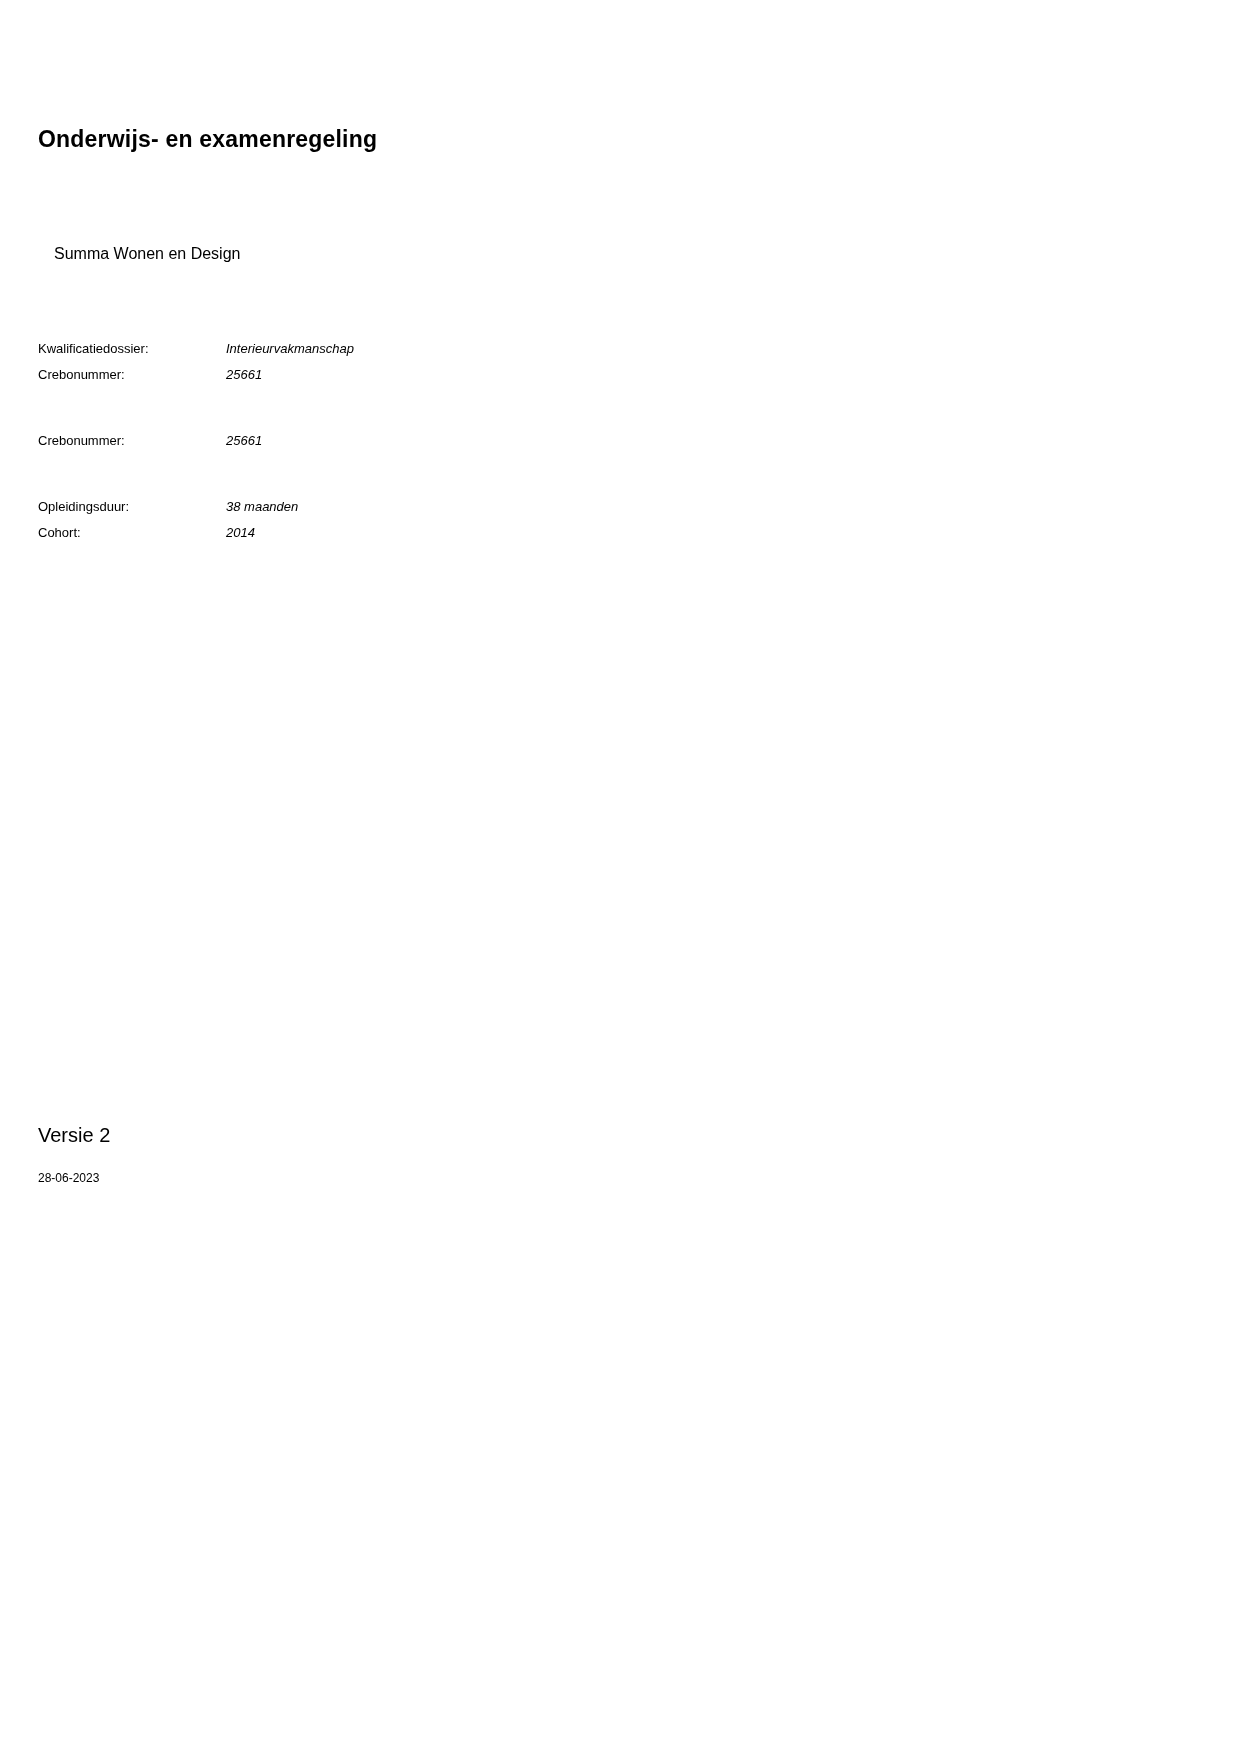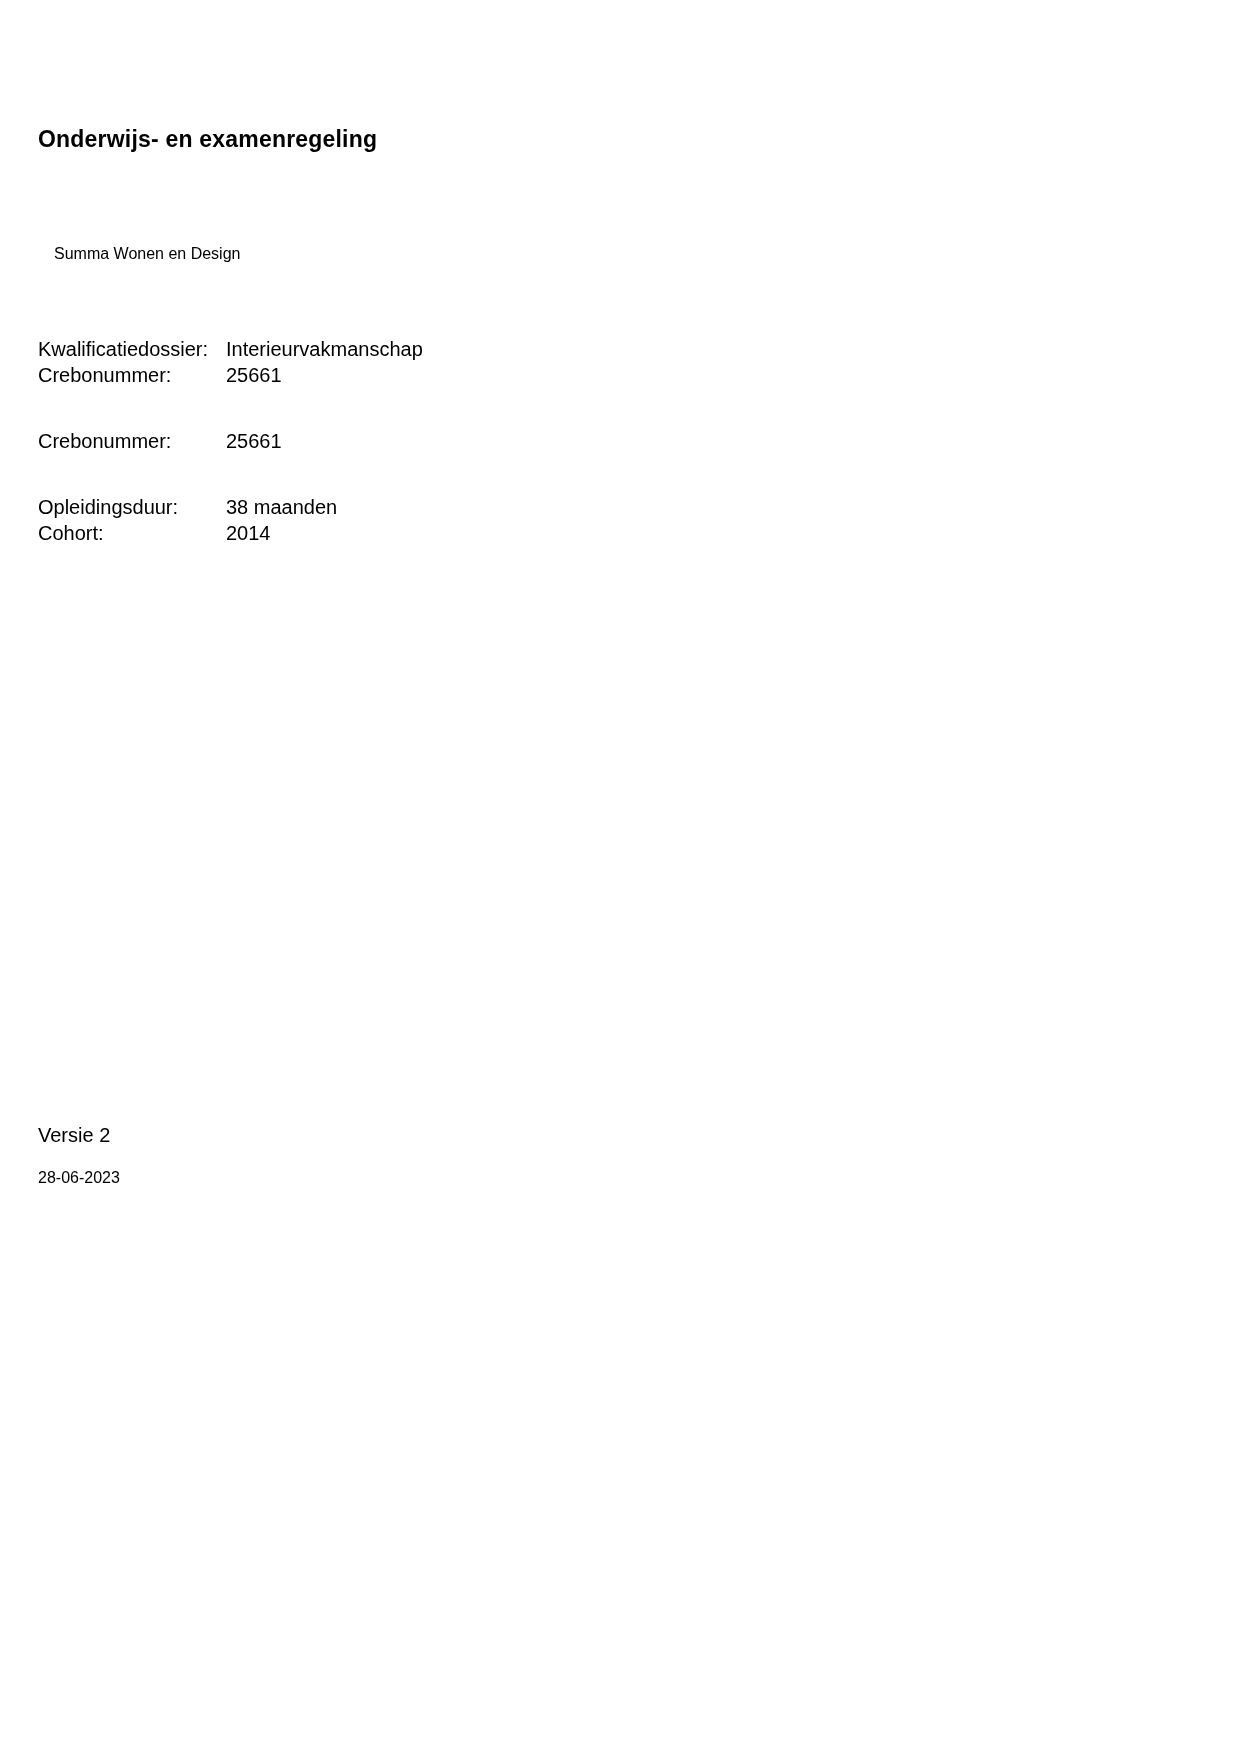--- a/index.html
+++ b/index.html
@@ -39,44 +39,45 @@
     position: absolute;
     left: 38px;
     top: 336px;
     width: 760px;
   }
   .info-group {
     margin: 0 0 40px 0;
   }
   .info-row {
     display: flex;
-    font-size: 20px;
+    font-size: 13px;
     line-height: 26px;
   }
   .info-label {
     flex: 0 0 188px;
     width: 188px;
   }
   .info-value {
     flex: 1 1 auto;
+    font-style: italic;
   }
   .version {
     position: absolute;
     left: 38px;
     top: 1122px;
     margin: 0;
     font-size: 20px;
     line-height: 26px;
   }
   .date {
     position: absolute;
     left: 38px;
     top: 1165px;
     margin: 0;
-    font-size: 16px;
+    font-size: 12px;
     line-height: 26px;
   }
 </style>
 </head>
 <body>
 
 <div class="page">
 
   <h1 class="title">Onderwijs- en examenregeling</h1>
 

